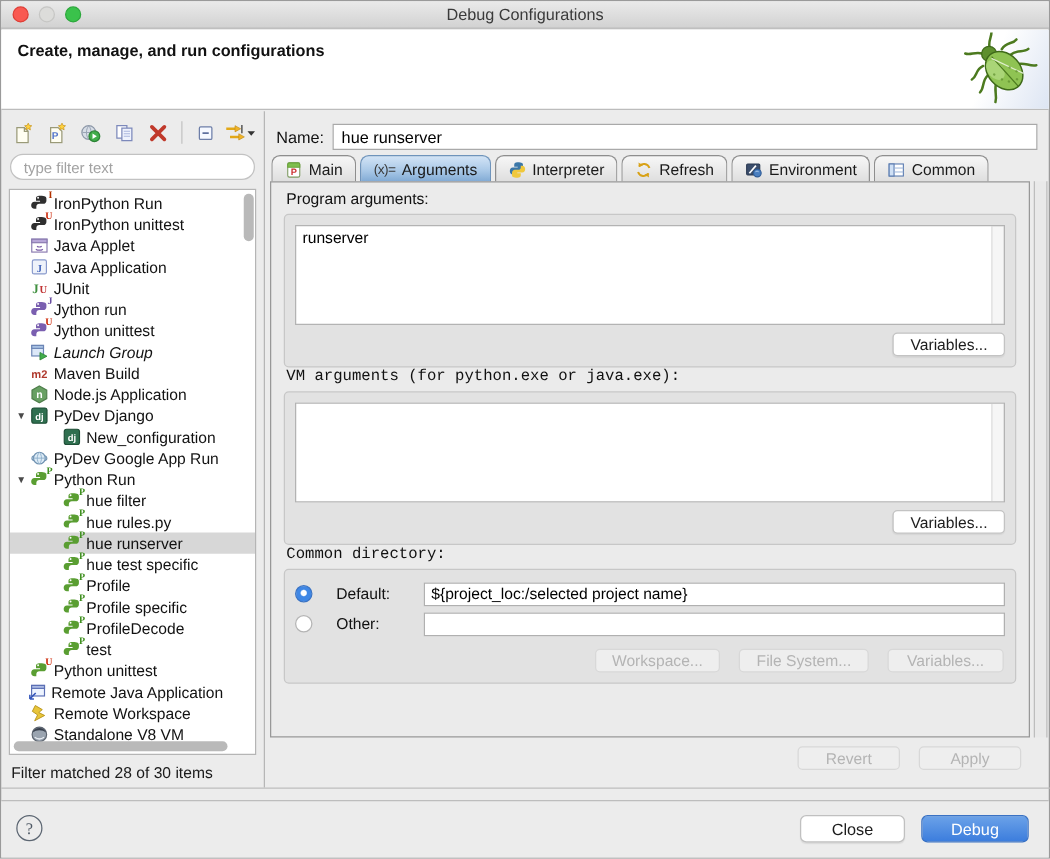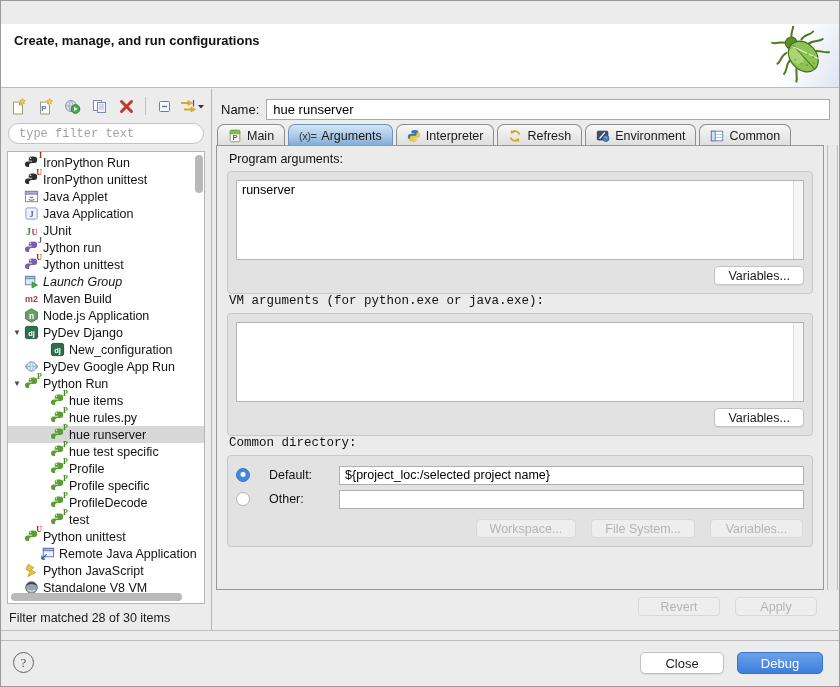--- a/index.html
+++ b/index.html
@@ -34,21 +34,21 @@
   .left-panel { position:absolute; left:0; top:0; width:211px; height:100%;
     border-right:1px solid #b6b6b6; }
   .toolbar { position:absolute; top:4px; left:6px; right:4px; height:26px;
     display:flex; align-items:center; gap:4px; }
   .tbtn { width:23px; height:23px; display:flex; align-items:center; justify-content:center;
     border-radius:3px; }
   .tsep { width:1px; height:18px; background:#c2c2c2; margin:0 3px; }
   .ticon-wrap svg { display:block; }
   .filter-input { position:absolute; top:34px; left:7px; right:7px; height:21px;
     border:1px solid #c2c2c2; border-radius:11px; background:#fff; padding:0 10px;
-    font-family:Liberation Mono, monospace; font-size:12px; color:#4d7c0f; outline:none; }
+    font-family:Liberation Sans, sans-serif; font-size:12px; color:#4d7c0f; outline:none; }
   .filter-input::placeholder { color:#a2a2a2; }
   .tree-box { position:absolute; top:62px; left:6px; right:6px; bottom:26px;
     background:#fff; border:1px solid #b5b5b5; overflow:hidden; }
   .tree-rows { position:absolute; top:2px; left:0; right:0; }
   .trow { display:flex; align-items:center; height:17px; white-space:nowrap; cursor:default; }
   .trow.selected { background:#d7d7d7; }
   .twisty { width:14px; flex:0 0 14px; font-size:8px; color:#4a4a4a; text-align:center; }
   .ticon { position:relative; width:15px; height:15px; flex:0 0 15px; margin-right:4px; }
   .ticon svg { width:15px; height:15px; display:block; }
   .ticon .sup { position:absolute; top:-3px; right:-3px; font-size:8px; font-weight:bold;
@@ -121,20 +121,28 @@
   .close-btn { right:115px; width:84px; background:#fff; border:1px solid #c0c0c0; color:#1d1d1d;
     box-shadow:0 1px 1px rgba(0,0,0,0.08); }
   .debug-btn { right:16px; width:86px; color:#fff; border:1px solid #3a72c4;
     background:linear-gradient(#6ba2e8,#3c7ddd); }
 </style>
 </head>
 <body>
 
 <div class="dialog">
 
+  <div class="titlebar">
+    <div class="traffic">
+      <div class="light red"></div>
+      <div class="light gray"></div>
+      <div class="light green"></div>
+    </div>
+    <div class="title">Debug Configurations</div>
+  </div>
 
   <div class="banner">
     <div class="banner-art"></div>
     <div class="banner-title">Create, manage, and run configurations</div>
     <div class="bug">
       <svg width="62" height="58" viewBox="0 0 62 58">
         <g transform="translate(31,29) rotate(-42)">
           <g stroke="#4c7a1f" stroke-width="2" fill="none" stroke-linecap="round">
             <path d="M-10,-12 C-17,-14 -19,-9 -24,-10"></path>
             <path d="M-12,-4 C-19,-4 -21,2 -26,2"></path>
@@ -385,21 +393,21 @@
             </div>
             <div class="trow" style="padding-left: 28px;">
               <span class="twisty"></span>
               <span class="ticon">
                 <svg viewBox="0 0 16 16">
                   <path d="M8.6 1.6c-2.8 0-3.5 1.1-3.5 2.5v1.9h3.5v.8H3.8C2.1 6.8 1 8 1 9.9s1.1 3 2.8 3h1.6v-1.8c0-1.4 1.1-2.5 2.6-2.5h3.3c1.5 0 2.7-1.1 2.7-2.7V4.1c0-1.5-.9-2.5-5.4-2.5z" fill="#5a9e32"></path>
                   <circle cx="6.9" cy="3.4" r=".8" fill="#fff"></circle>
                 </svg>
                 <span class="sup" style="color:#3f8f1f">P</span>
               </span>
-              <span class="tlabel">hue items</span>
+              <span class="tlabel">hue filter</span>
             </div>
             <div class="trow" style="padding-left: 28px;">
               <span class="twisty"></span>
               <span class="ticon">
                 <svg viewBox="0 0 16 16">
                   <path d="M8.6 1.6c-2.8 0-3.5 1.1-3.5 2.5v1.9h3.5v.8H3.8C2.1 6.8 1 8 1 9.9s1.1 3 2.8 3h1.6v-1.8c0-1.4 1.1-2.5 2.6-2.5h3.3c1.5 0 2.7-1.1 2.7-2.7V4.1c0-1.5-.9-2.5-5.4-2.5z" fill="#5a9e32"></path>
                   <circle cx="6.9" cy="3.4" r=".8" fill="#fff"></circle>
                 </svg>
                 <span class="sup" style="color:#3f8f1f">P</span>
               </span>
@@ -475,39 +483,39 @@
               <span class="twisty"></span>
               <span class="ticon">
                 <svg viewBox="0 0 16 16">
                   <path d="M8.6 1.6c-2.8 0-3.5 1.1-3.5 2.5v1.9h3.5v.8H3.8C2.1 6.8 1 8 1 9.9s1.1 3 2.8 3h1.6v-1.8c0-1.4 1.1-2.5 2.6-2.5h3.3c1.5 0 2.7-1.1 2.7-2.7V4.1c0-1.5-.9-2.5-5.4-2.5z" fill="#5a9e32"></path>
                   <circle cx="6.9" cy="3.4" r=".8" fill="#fff"></circle>
                 </svg>
                 <span class="sup" style="color:#cc2200">U</span>
               </span>
               <span class="tlabel">Python unittest</span>
             </div>
-            <div class="trow" style="padding-left: 18px;">
+            <div class="trow" style="padding-left: 0;">
               <span class="twisty"></span>
               <span class="ticon">
                 <svg viewBox="0 0 16 16">
                   <rect x="3.5" y="2.5" width="11" height="9" fill="#eef4ff" stroke="#5b6fb5"></rect>
                   <rect x="3.5" y="2.5" width="11" height="2.5" fill="#aebce4" stroke="#5b6fb5"></rect>
                   <path d="M7 9L2 14M2 14v-3.5M2 14h3.5" fill="none" stroke="#3355bb" stroke-width="1.3"></path>
                 </svg>
               </span>
               <span class="tlabel">Remote Java Application</span>
             </div>
             <div class="trow" style="padding-left: 2px;">
               <span class="twisty"></span>
               <span class="ticon">
                 <svg viewBox="0 0 16 16">
                   <path d="M4.5 1.5l6 3.5-3 2.5 5 2.5-8.5 4.5 2.5-5-4.5-3z" fill="#e8c53a" stroke="#b8941c" stroke-width=".8"></path>
                 </svg>
               </span>
-              <span class="tlabel">Python JavaScript</span>
+              <span class="tlabel">Remote Workspace</span>
             </div>
             <div class="trow" style="padding-left: 2px;">
               <span class="twisty"></span>
               <span class="ticon">
                 <svg viewBox="0 0 16 16">
                   <circle cx="8" cy="8" r="6.2" fill="#9aa4b0" stroke="#5d6570"></circle>
                   <path d="M2.2 6.5A6.2 6.2 0 0 1 13.8 6.5 9 9 0 0 0 2.2 6.5z" fill="#38404d"></path>
                   <path d="M4 10.5c2.5 1.8 5.5 1.8 8 0" fill="none" stroke="#e8edf2" stroke-width="1.1"></path>
                 </svg>
               </span>

